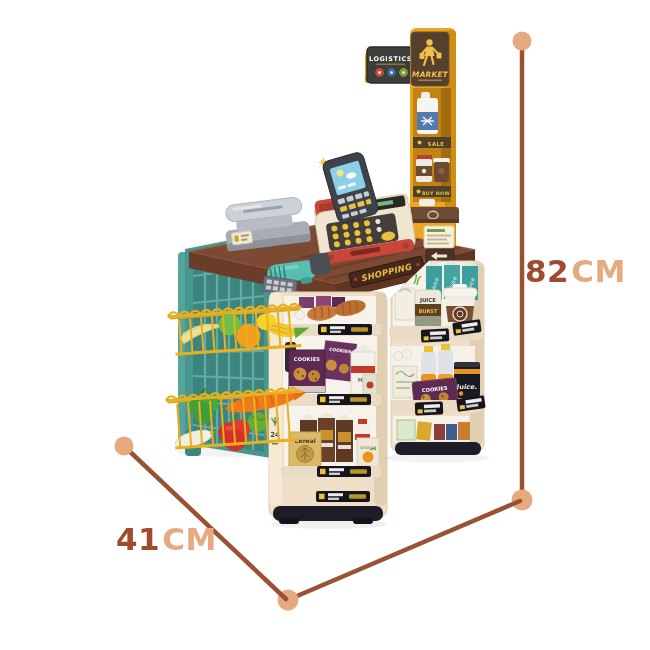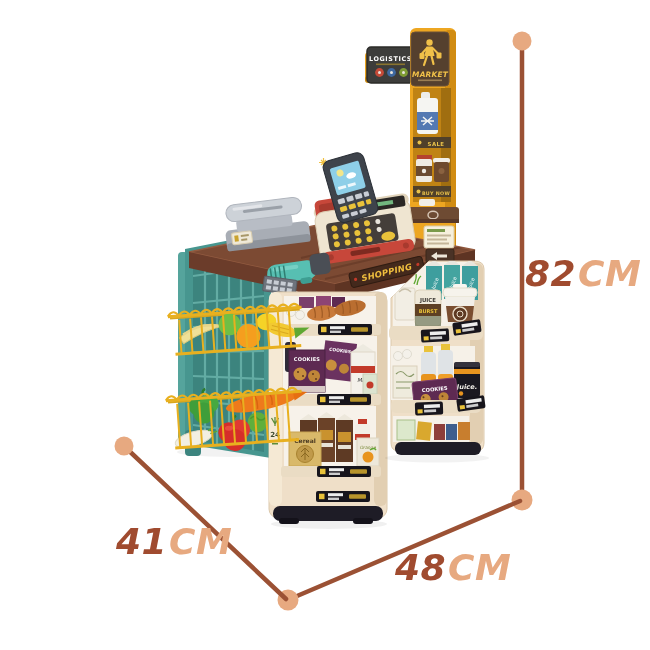--- a/index.html
+++ b/index.html
@@ -1,21 +1,21 @@
 <!DOCTYPE html>
 <html><head>
 <meta charset="utf-8">
 <style>
   html,body{margin:0;padding:0;background:#fff;}
   #stage{position:relative;width:650px;height:650px;background:#fff;overflow:hidden;
          font-family:"DejaVu Sans",sans-serif;margin-left:17px;}
   #stage svg{position:absolute;left:0;top:0;}
   svg text{font-family:"DejaVu Sans",sans-serif;}
-  .dim-label{position:absolute;font-weight:800;font-size:36px;letter-spacing:.5px;
-             line-height:1;white-space:nowrap;font-style:italic;}
+  .dim-label{position:absolute;font-weight:800;font-size:31px;letter-spacing:.5px;
+             line-height:1;white-space:nowrap;}
   .dim-label .dv{color:#a04b2f;}
   .dim-label .du{color:#e7a980;margin-left:2px;}
 </style>
 </head>
 <body>
 
 <div id="stage">
 <svg viewBox="0 0 650 650" width="650" height="650">
   <defs>
     <clipPath id="panelClip">
@@ -505,16 +505,13 @@
     </g>
   </g>
 </svg>
 
 <div class="dim-label" style="left:508px;top:256px">
   <span class="dv">82</span><span class="du">CM</span>
 </div>
 <div class="dim-label" style="left:99px;top:524px">
   <span class="dv">41</span><span class="du">CM</span>
 </div>
-<div class="dim-label" style="left:378px;top:550px">
-  <span class="dv">48</span><span class="du">CM</span>
 </div>
-</div>
 
 </body></html>

